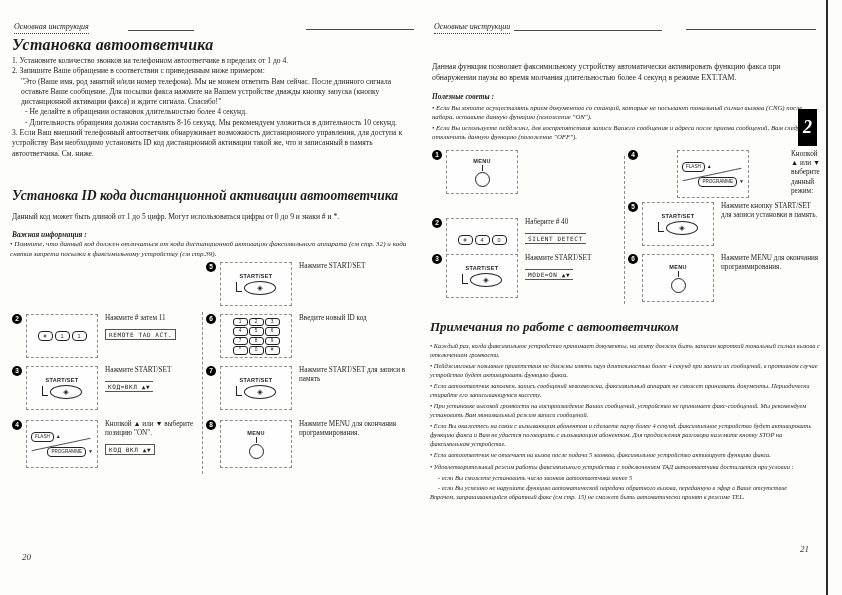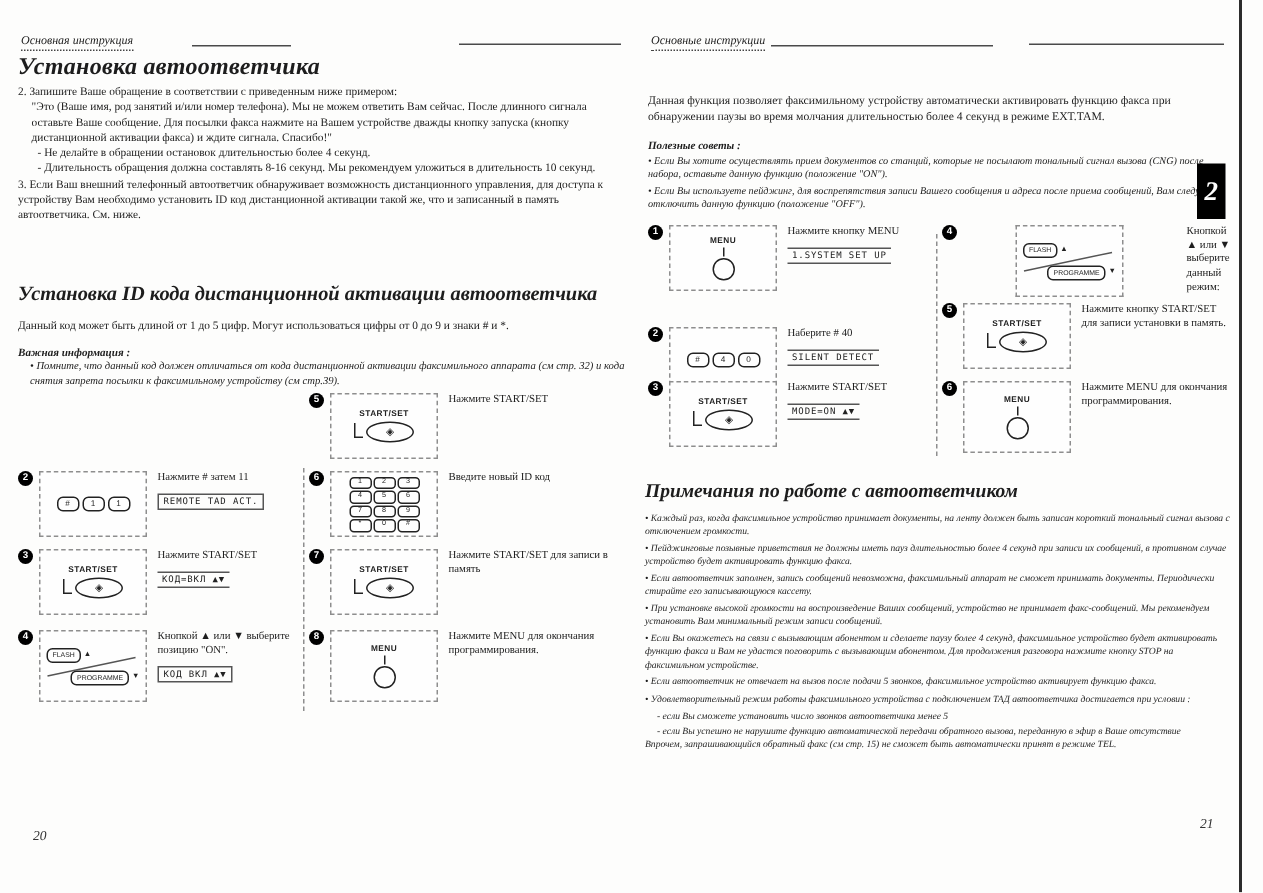--- a/index.html
+++ b/index.html
@@ -74,31 +74,32 @@
 <div id="sheet">
 
   <div class="pg" id="pg-left">
     <span class="abs hdr" style="left:4px;top:6px;">Основная инструкция</span>
     <span class="abs ruleline" style="left:118px;top:14px;width:66px;"></span>
     <span class="abs ruleline" style="left:296px;top:13px;width:108px;"></span>
 
     <div class="abs h1" style="left:2px;top:20px;">Установка автоответчика</div>
 
     <div class="abs" style="left:2px;top:40px;width:402px;">
+      <div class="t">1. Установите количество звонков на телефонном автоответчике в пределах от 1 до 4.</div>
       <div class="t">2. Запишите Ваше обращение в соответствии с приведенным ниже примером:</div>
       <div class="t q">"Это (Ваше имя, род занятий и/или номер телефона). Мы не можем ответить Вам сейчас. После длинного сигнала оставьте Ваше сообщение. Для посылки факса нажмите на Вашем устройстве дважды кнопку запуска (кнопку дистанционной активации факса) и ждите сигнала. Спасибо!"</div>
       <div class="t dashnote">- Не делайте в обращении остановок длительностью более 4 секунд.</div>
       <div class="t dashnote">- Длительность обращения должна составлять 8-16 секунд. Мы рекомендуем уложиться в длительность 10 секунд.</div>
       <div class="t">3. Если Ваш внешний телефонный автоответчик обнаруживает возможность дистанционного управления, для доступа к устройству Вам необходимо установить ID код дистанционной активации такой же, что и записанный в память автоответчика. См. ниже.</div>
     </div>
 
     <div class="abs h2l" style="left:2px;top:172px;">Установка ID кода дистанционной активации автоответчика</div>
     <div class="abs t" style="left:2px;top:196px;width:402px;">Данный код может быть длиной от 1 до 5 цифр. Могут использоваться цифры от 0 до 9 и знаки # и *.</div>
     <div class="abs blt" style="left:2px;top:214px;">Важная информация :</div>
-    <div class="abs ti" style="left:10px;top:224px;width:400px;">• Помните, что данный код должен отличаться от кода дистанционной активации факсимильного аппарата (см стр. 32) и кода снятия запрета посылки к факсимильному устройству (см стр.39).</div>
+    <div class="abs ti" style="left:0;top:224px;width:400px;">• Помните, что данный код должен отличаться от кода дистанционной активации факсимильного аппарата (см стр. 32) и кода снятия запрета посылки к факсимильному устройству (см стр.39).</div>
 
     <span class="coldiv" style="left:192px;top:296px;height:162px;"></span>
 
 
     <div class="step" style="left:2px;top:298px;width:188px;">
       <span class="snum">2</span>
       <div class="sbox">
         <div class="ic-k3">
           <span class="key">#</span>
           <span class="key">1</span>
@@ -239,22 +240,20 @@
 
     <div class="step" style="left:4px;top:134px;width:190px;">
       <span class="snum">1</span>
       <div class="sbox">
         <div class="ic-menu">
             <span class="blabel">MENU</span>
             <span class="stem"></span>
             <span class="ring"></span>
           </div>
       </div>
-      <div class="stext"><div class="slabel">Нажмите кнопку MENU</div>
-        <div class="lcd">1.SYSTEM SET UP</div></div>
     </div>
 
     <div class="step" style="left:4px;top:202px;width:190px;">
       <span class="snum">2</span>
       <div class="sbox">
         <div class="ic-k3">
           <span class="key">#</span>
           <span class="key">4</span>
           <span class="key">0</span>
         </div>

